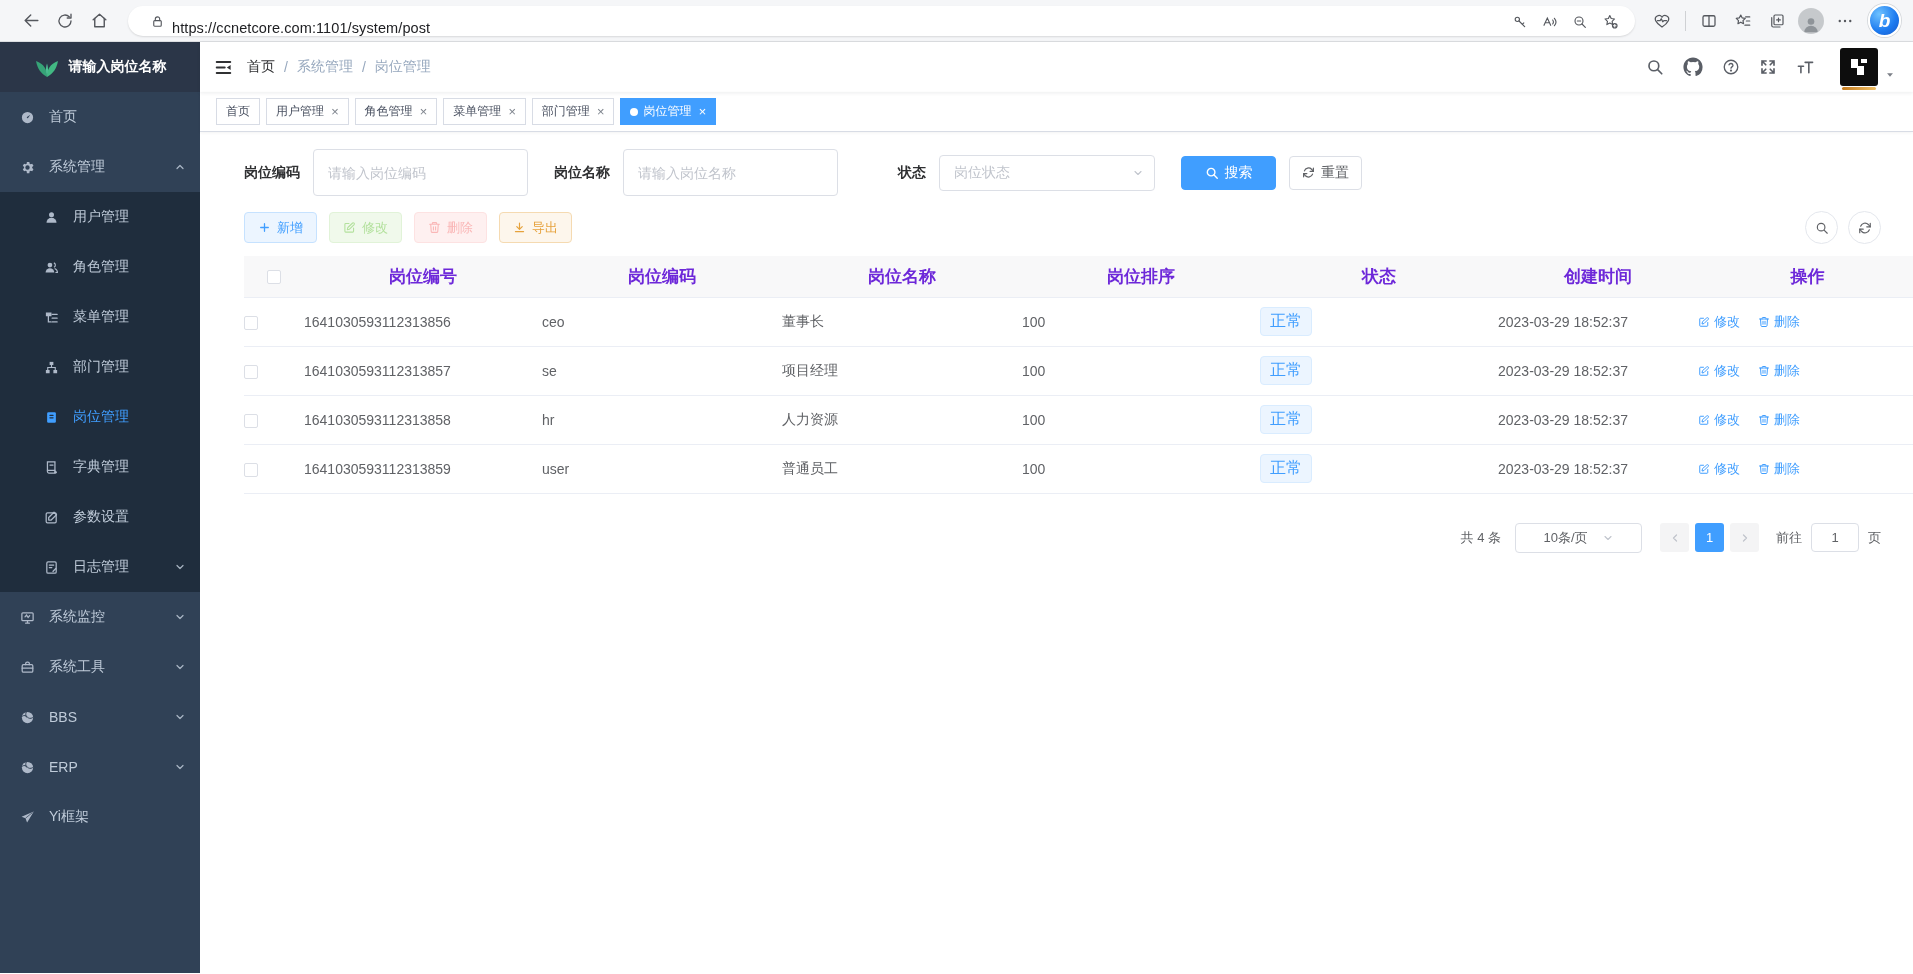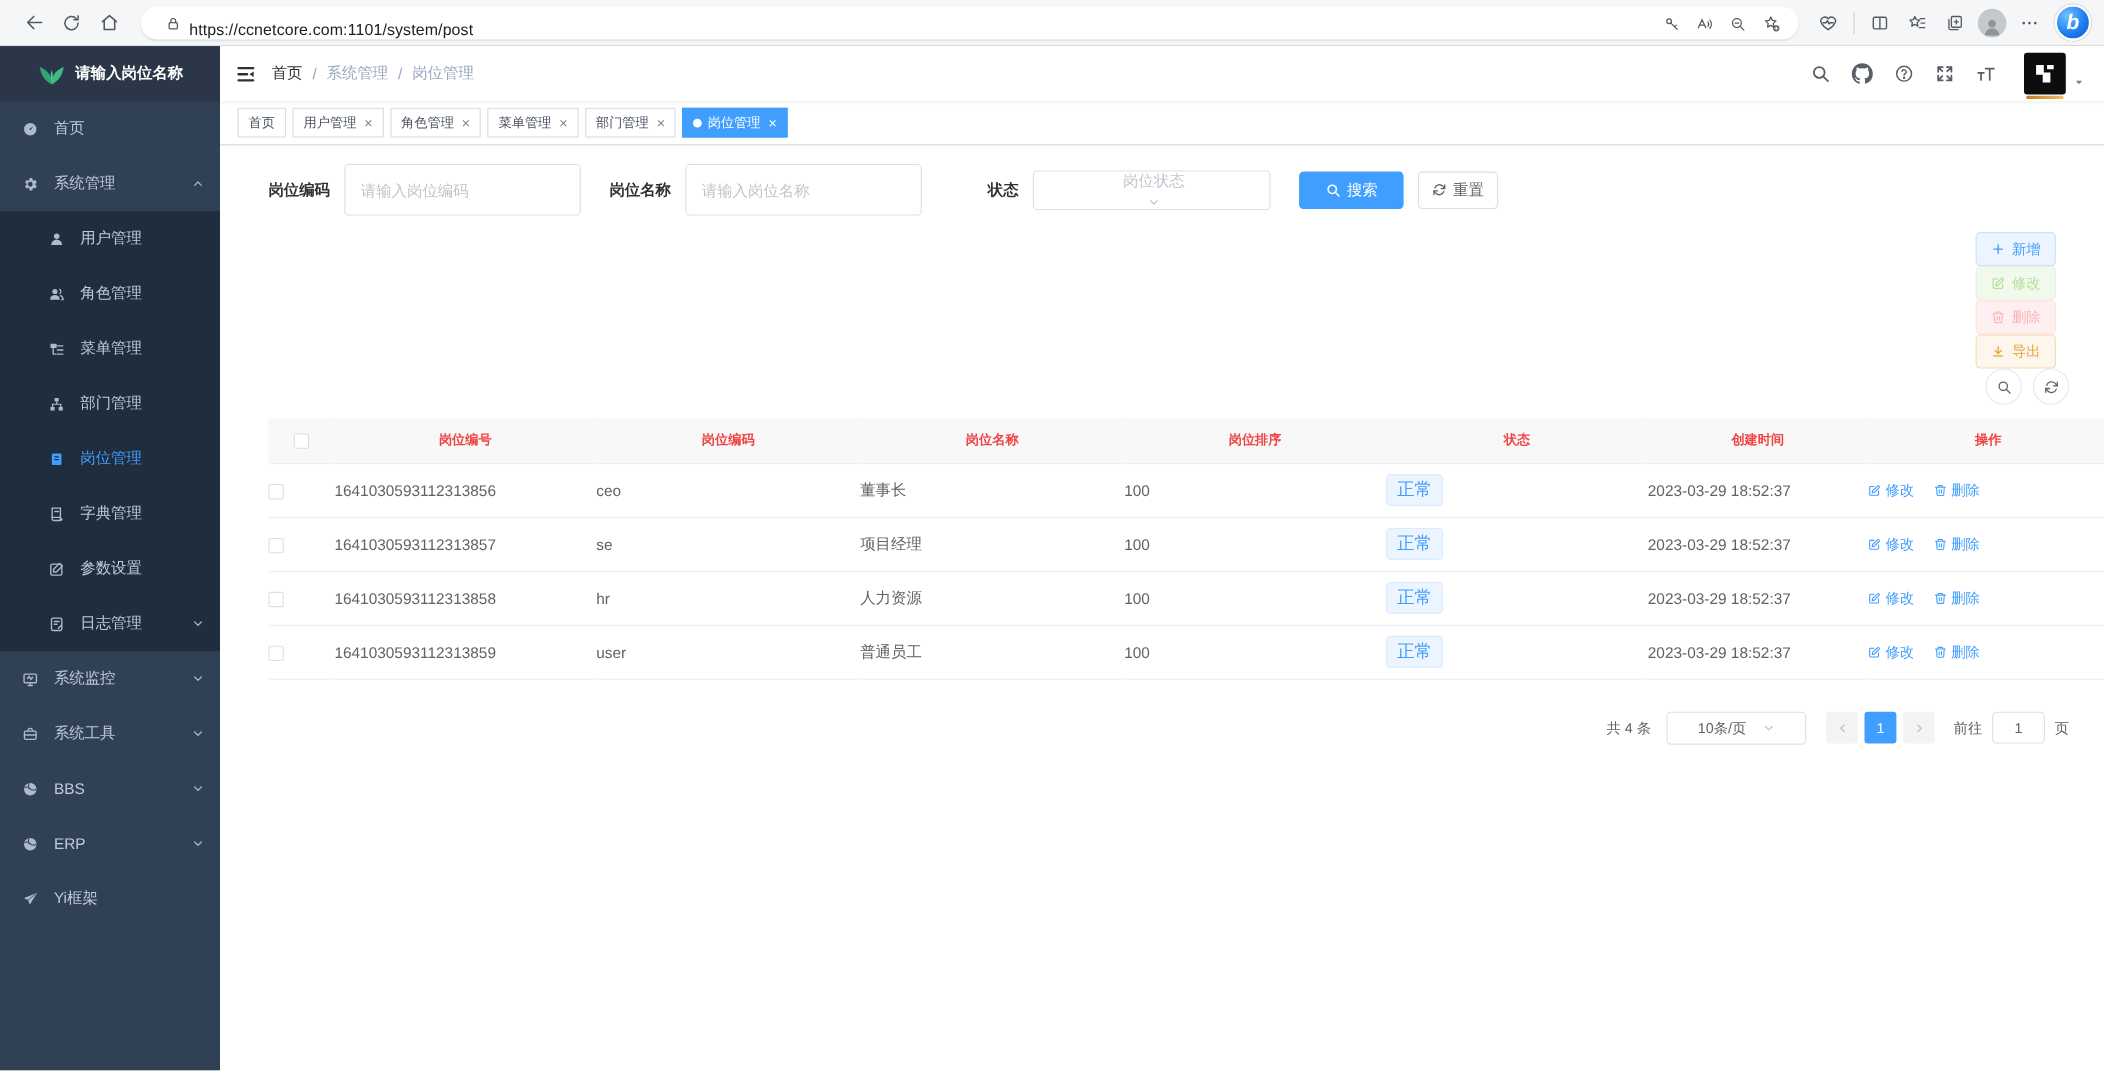--- a/index.html
+++ b/index.html
@@ -56,38 +56,38 @@
 
   
   .content { padding: 17px 32px 0; flex: 1; margin-left: 12px; }
 
   .filter { display: flex; align-items: center; }
   .f-label { font-size: 14px; font-weight: bold; color: #303133; margin-right: 13px; }
   .f-input { width: 215px; height: 47px; border: 1px solid #dcdfe6; border-radius: 4px; padding: 0 14px; font-size: 14px; color: #606266; outline: none; font-family: inherit; }
   .f-input::placeholder { color: #c0c4cc; }
   .g2 { margin-left: 26px; }
   .g3 { margin-left: 60px; }
-  .f-select { width: 216px; height: 36px; border: 1px solid #dcdfe6; border-radius: 4px; padding: 0 10px 0 14px; display: flex; align-items: center; justify-content: space-between; cursor: pointer; background: #fff; flex-direction: column; }
+  .f-select { width: 216px; height: 36px; border: 1px solid #dcdfe6; border-radius: 4px; padding: 0 10px 0 14px; display: flex; align-items: center; justify-content: space-between; cursor: pointer; background: #fff; }
   .sel-ph { font-size: 14px; color: #c0c4cc; }
   .sel-caret { color: #c0c4cc; }
   .btn { display: inline-flex; align-items: center; justify-content: center; gap: 6px; border-radius: 4px; cursor: pointer; font-family: inherit; }
   .btn-search { margin-left: 26px; width: 95px; height: 34px; background: #409eff; border: 1px solid #409eff; color: #fff; font-size: 14px; }
   .btn-reset { margin-left: 13px; width: 73px; height: 34px; background: #fff; border: 1px solid #dcdfe6; color: #606266; font-size: 14px; }
 
-  .ops { display: flex; align-items: flex-end; margin: 15px 0 12px; flex-direction: column; }
+  .ops { display: flex; align-items: center; margin: 15px 0 12px; }
   .op { height: 31px; padding: 0 13px; font-size: 13px; border-radius: 4px; display: inline-flex; align-items: center; gap: 6px; margin-right: 12px; cursor: pointer; border: 1px solid; background: #fff; font-family: inherit; }
   .op-add { color: #409eff; background: #ecf5ff; border-color: #c6e2ff; }
   .op-edit { color: #b3e19d; background: #f0f9eb; border-color: #e1f3d8; cursor: not-allowed; }
   .op-del { color: #fab6b6; background: #fef0f0; border-color: #fde2e2; cursor: not-allowed; }
   .op-exp { color: #e6a23c; background: #fdf6ec; border-color: #f5dab1; }
   .ops-right { margin-left: auto; display: flex; gap: 10px; }
   .circle-btn { width: 33px; height: 33px; border-radius: 50%; border: 1px solid #e4e7ed; background: #fff; color: #606266; display: flex; align-items: center; justify-content: center; cursor: pointer; }
 
   table.grid { width: 100%; border-collapse: collapse; table-layout: fixed; }
-  .grid th { height: 41px; background: #f8f8f9; color: #ef4444; font-size: 12px; font-weight: bold; border-bottom: 1px solid #ebeef5; text-align: center; }
+  .grid th { height: 41px; background: #f8f8f9; color: #6d28d9; font-size: 17px; font-weight: bold; border-bottom: 1px solid #ebeef5; text-align: center; }
   .grid td { height: 49px; font-size: 14px; color: #606266; border-bottom: 1px solid #ebeef5; }
   .cbx { width: 14px; height: 14px; border: 1px solid #dcdfe6; border-radius: 2px; background: #fff; display: inline-block; vertical-align: middle; cursor: pointer; }
   .tag-status { display: inline-block; padding: 3px 9px; font-size: 16px; color: #409eff; background: #ecf5ff; border: 1px solid #d9ecff; border-radius: 4px; }
   .act { color: #409eff; font-size: 13px; display: inline-flex; align-items: center; gap: 4px; cursor: pointer; }
   .act + .act { margin-left: 14px; }
 
   .pager { display: flex; align-items: center; justify-content: flex-end; margin-top: 29px; font-size: 13px; color: #606266; }
   .p-total { margin-right: 14px; text-align: center; }
   .p-size { width: 127px; height: 30px; border: 1px solid #dcdfe6; border-radius: 4px; display: flex; align-items: center; justify-content: center; gap: 14px; color: #606266; cursor: pointer; background: #fff; }
   .p-nav { width: 29px; height: 29px; border-radius: 3px; background: #f4f4f5; color: #c0c4cc; display: flex; align-items: center; justify-content: center; cursor: pointer; }

